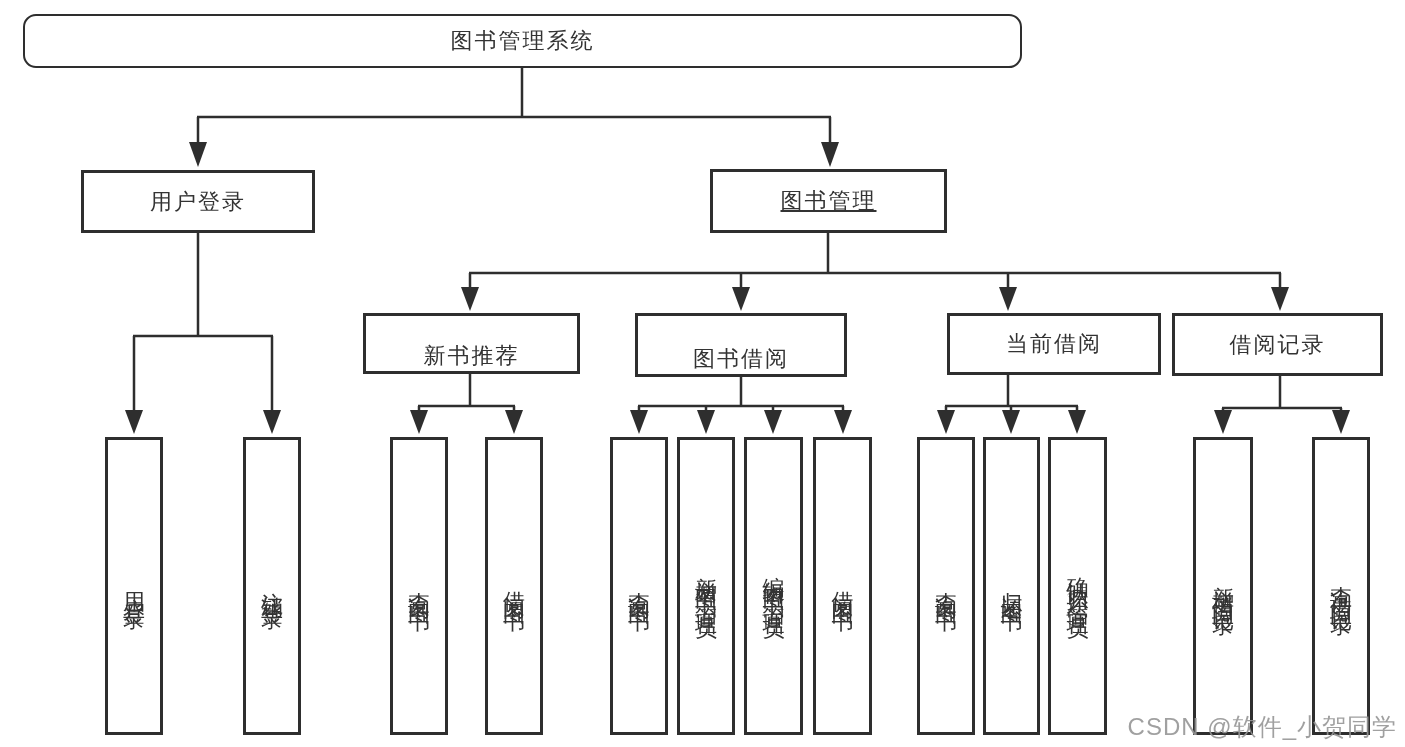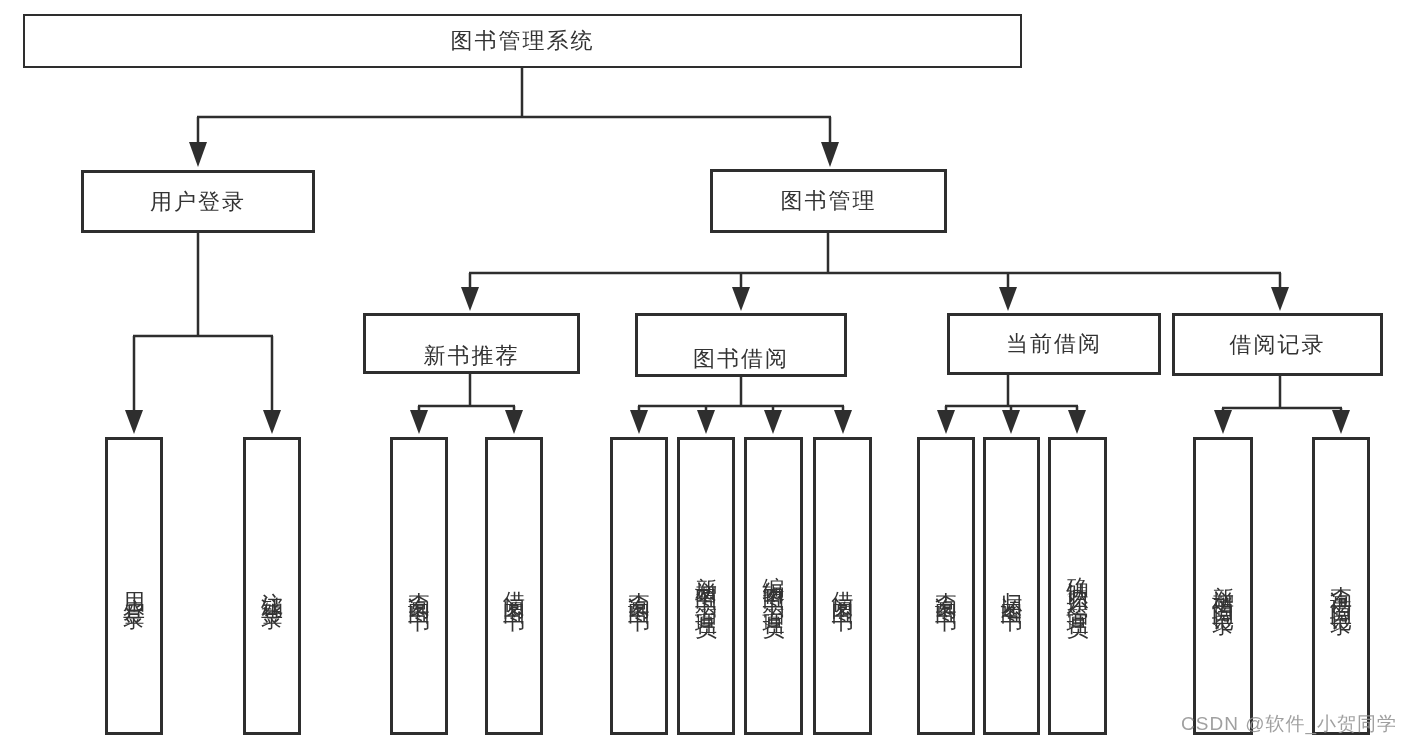--- a/index.html
+++ b/index.html
@@ -40,21 +40,21 @@
     text-orientation: upright;
     font-size: 22px;
     letter-spacing: 6px;
     line-height: 1;
     white-space: nowrap;
   }
   .watermark {
     position: absolute;
     right: 8px;
     top: 711px;
-    font-size: 19px;
+    font-size: 24px;
     color: rgba(150,150,150,0.9);
     letter-spacing: 1px;
     z-index: 5;
     white-space: nowrap;
   }
 </style>
 </head>
 <body>
 
 <div class="canvas">
@@ -99,28 +99,28 @@
 
       <polygon points="937,410 955,410 946,434"></polygon>
       <polygon points="1002,410 1020,410 1011,434"></polygon>
       <polygon points="1068,410 1086,410 1077,434"></polygon>
 
       <polygon points="1214,410 1232,410 1223,434"></polygon>
       <polygon points="1332,410 1350,410 1341,434"></polygon>
     </g>
   </svg>
 
-  <div class="node hbox root" style="left:23px; top:14px; width:999px; height:54px;">
+  <div class="node hbox root" style="left:23px; top:14px; width:999px; height:54px;border-radius:13px;">
     <span>图书管理系统</span>
   </div>
 
   <div class="node hbox" style="left:81px; top:170px; width:234px; height:63px;">
     <span>用户登录</span>
   </div>
-  <div class="node hbox" style="left:710px; top:169px; width:237px; height:64px;">
+  <div class="node hbox" style="left:710px; top:169px; width:237px; height:64px;text-decoration:underline;">
     <span>图书管理</span>
   </div>
 
   <div class="node hbox" style="left:363px; top:313px; width:217px; height:61px;align-items:flex-end;">
     <span>新书推荐</span>
   </div>
   <div class="node hbox" style="left:635px; top:313px; width:212px; height:64px;align-items:flex-end;">
     <span>图书借阅</span>
   </div>
   <div class="node hbox" style="left:903px; top:313px; width:214px; height:62px;margin-left:44px;">

